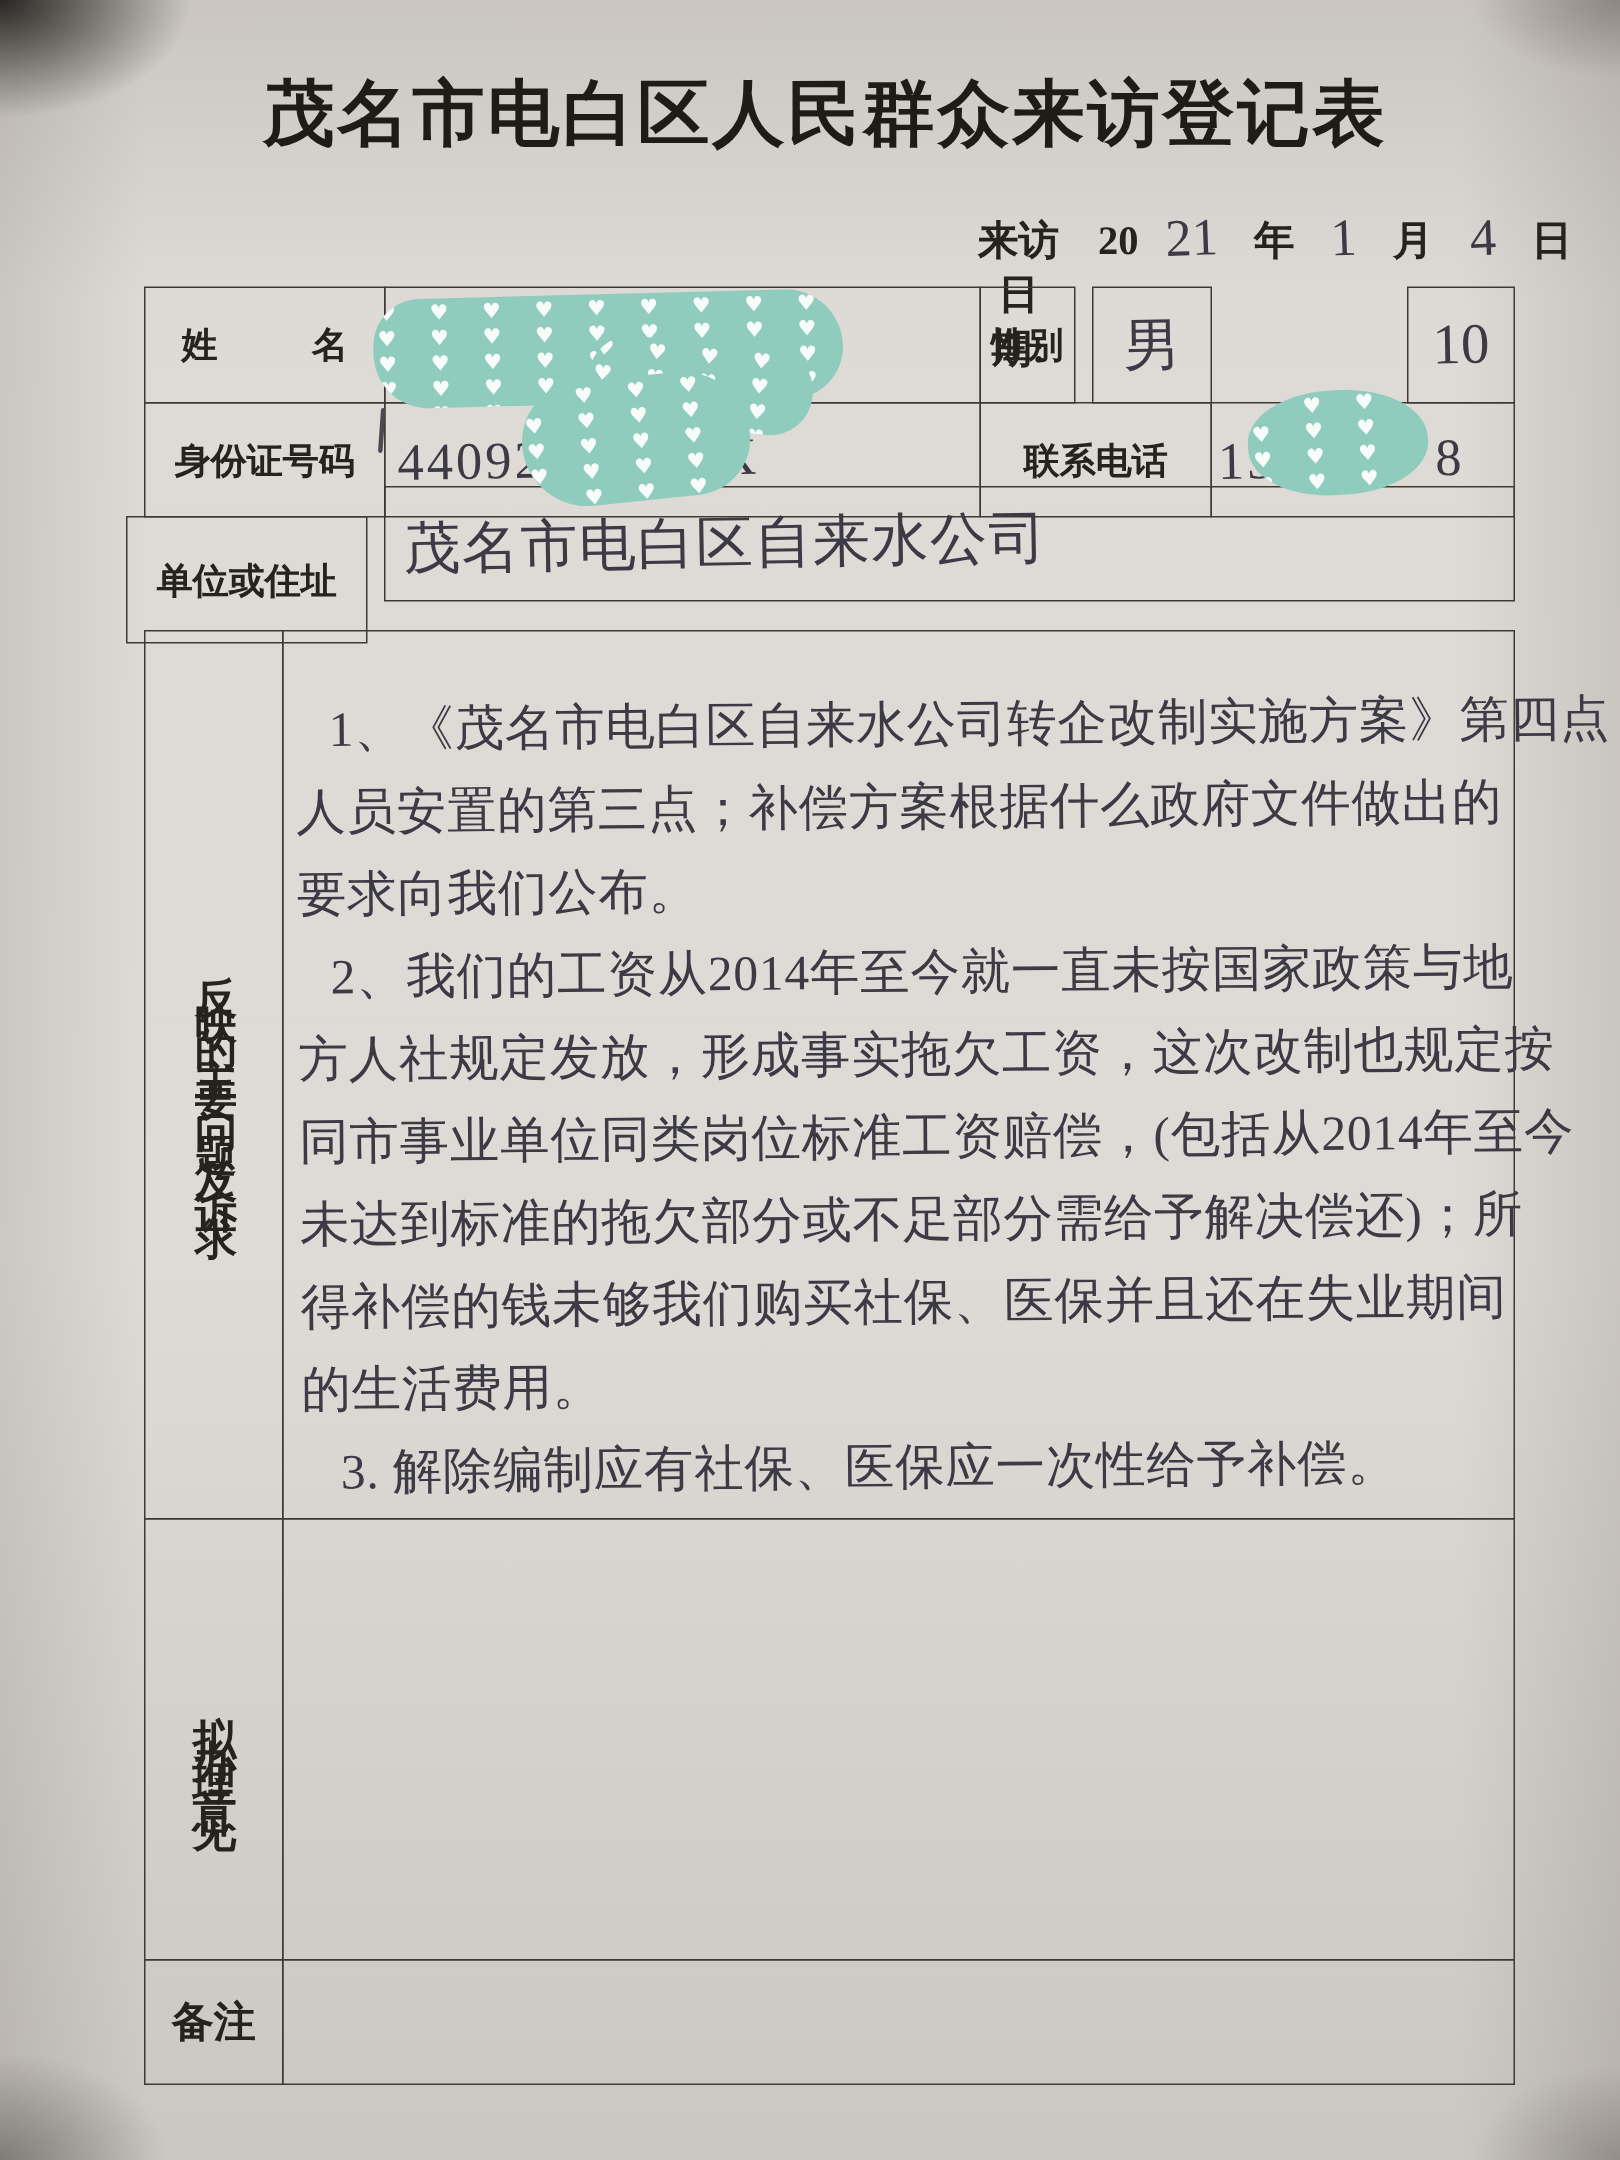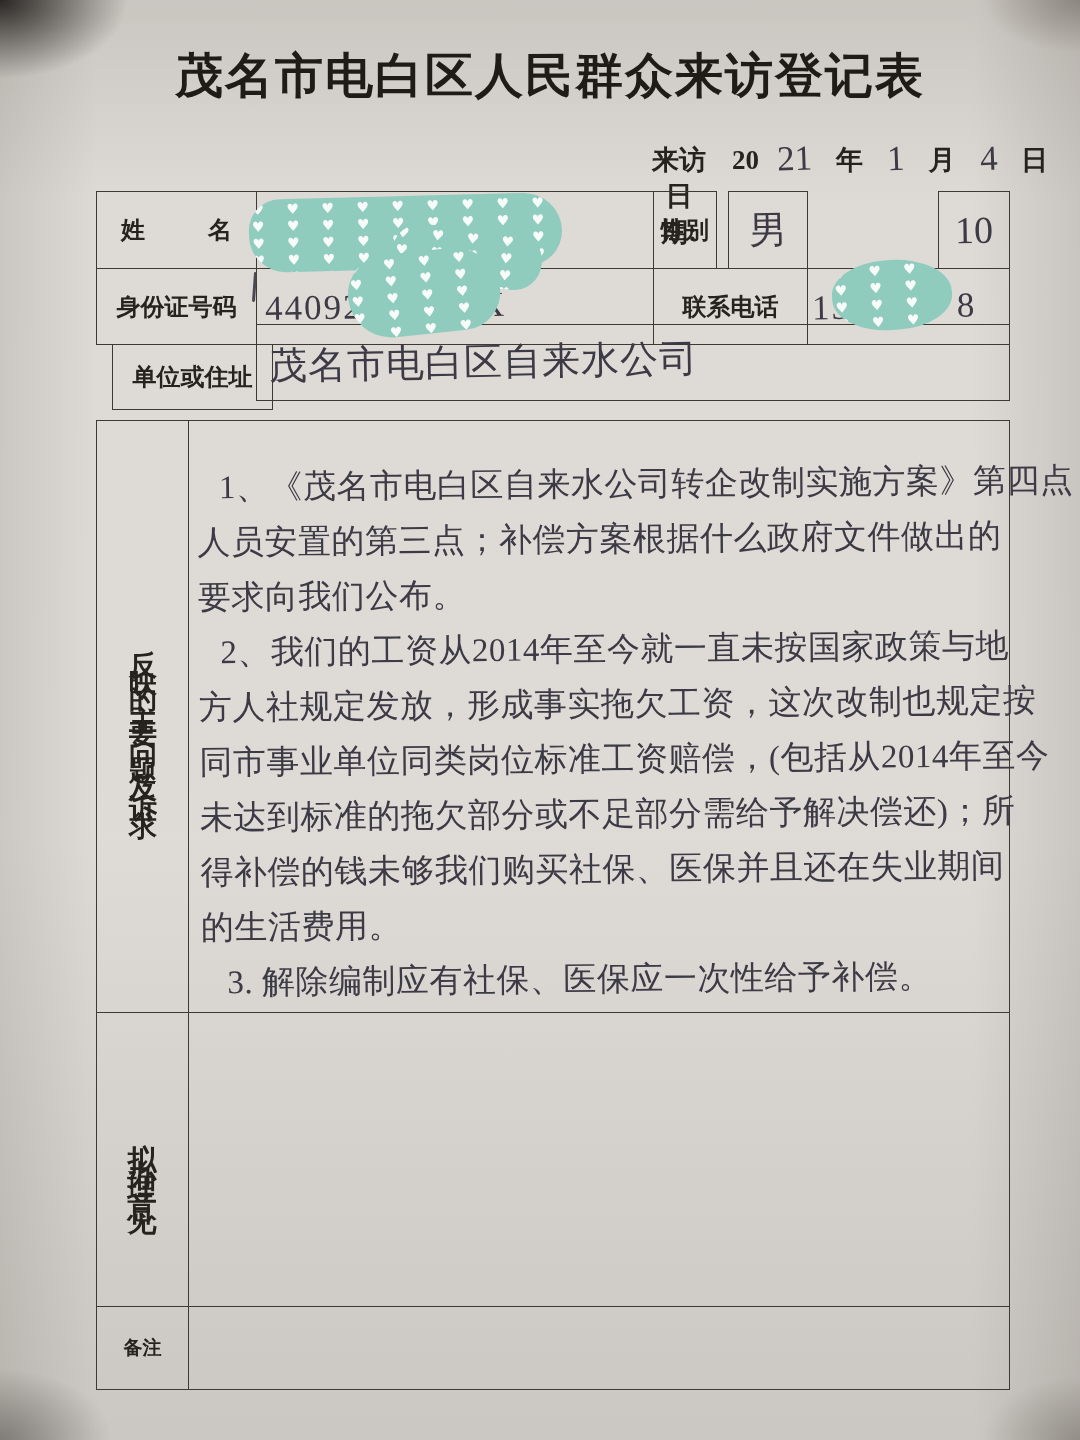--- a/index.html
+++ b/index.html
@@ -126,21 +126,21 @@
   <div class="cell" style="left:256px;top:268px;width:398px;height:77px;">
     <span class="hand id-text"><span>440923</span><span class="gap58"></span><span>73X</span></span>
   </div>
   <div class="cell lbl" style="left:653px;top:268px;width:155px;height:77px;">
     <span>联系电话</span>
   </div>
   <div class="cell" style="left:807px;top:268px;width:203px;height:77px;">
     <span class="hand id-text" style="padding-left:4px;"><span>13.</span><span class="gap95"></span><span>8</span></span>
   </div>
 
-  <div class="cell lbl" style="left:112px;top:344px;width:161px;height:66px;">
+  <div class="cell lbl" style="left:84px;top:344px;width:161px;height:85px;">
     <span>单位或住址</span>
   </div>
   <div class="cell" style="left:256px;top:324px;width:754px;height:77px;">
     <span class="hand addr-text">茂名市电白区自来水公司</span>
   </div>
 
   <div class="cell v-label" style="left:96px;top:420px;width:93px;height:593px;">
     <span class="v-label-inner">反映的主要问题及诉求</span>
   </div>
   <div class="cell issues-content" style="left:188px;top:420px;width:822px;height:593px;">
@@ -158,21 +158,21 @@
     </div>
   </div>
 
   <div class="cell v-label" style="left:96px;top:1012px;width:93px;height:295px;letter-spacing:16px;font-size:29px;">
     <span class="v-label-inner">拟办理意见</span>
   </div>
   <div class="cell" style="left:188px;top:1012px;width:822px;height:295px;">
     <span></span>
   </div>
 
-  <div class="cell lbl" style="left:96px;top:1306px;width:93px;height:84px;font-size:19px;">
+  <div class="cell lbl" style="left:96px;top:1306px;width:93px;height:84px;font-size:28px;">
     <span>备注</span>
   </div>
   <div class="cell" style="left:188px;top:1306px;width:822px;height:84px;">
     <span></span>
   </div>
 
   <div class="pen-mark"></div>
   <div class="blob blob-name">
       <span class="hearts-fill">♥ ♥ ♥ ♥ ♥ ♥ ♥ ♥ ♥ ♥ ♥ ♥ ♥ ♥ ♥ ♥ ♥ ♥ ♥ ♥ ♥ ♥ ♥ ♥ ♥ ♥ ♥ ♥ ♥ ♥ ♥ ♥ ♥ ♥ ♥ ♥ ♥ ♥ ♥ ♥ ♥ ♥ ♥ ♥ ♥ ♥ ♥ ♥ ♥ ♥ ♥ ♥ ♥ ♥ ♥ ♥ ♥ ♥ ♥ ♥ ♥ ♥ ♥ ♥ ♥ ♥ ♥ ♥ ♥ ♥ ♥ ♥ ♥ ♥ ♥ ♥ ♥ ♥ ♥ ♥ ♥ ♥ ♥ ♥ ♥ ♥ ♥ ♥ ♥ ♥ ♥ ♥ ♥ ♥ ♥ ♥ ♥ ♥ ♥ ♥ ♥ ♥ ♥ ♥ ♥ ♥ ♥ ♥ ♥ ♥ ♥ ♥ ♥ ♥ ♥ ♥ ♥ ♥ ♥ ♥ ♥ ♥ ♥ ♥ ♥ ♥ ♥ ♥ ♥ ♥ ♥ ♥ ♥ ♥ ♥ ♥ ♥ ♥ ♥ ♥ ♥ ♥ ♥ ♥ ♥ ♥ ♥ ♥ ♥ ♥ ♥ ♥ ♥ ♥ ♥ ♥ ♥ ♥ ♥ ♥ ♥ ♥ ♥ ♥ ♥ ♥ ♥ ♥ ♥ ♥ ♥ ♥ ♥ ♥ ♥ ♥ ♥ ♥ ♥ ♥ ♥ ♥ ♥ ♥ ♥ ♥ ♥ ♥ ♥ ♥ ♥ ♥ ♥ ♥ ♥ ♥ ♥ ♥ ♥ ♥ ♥ ♥ ♥ ♥ ♥ ♥ ♥ ♥ ♥ ♥ ♥ ♥ ♥ ♥ ♥ ♥ ♥ ♥ ♥ ♥ ♥ ♥ ♥ ♥ ♥ ♥ ♥ ♥ ♥ ♥ ♥ ♥ ♥ ♥ ♥ ♥ ♥ ♥ ♥ ♥ ♥ ♥ ♥ ♥ ♥ ♥ ♥ ♥ ♥ ♥ ♥ ♥ ♥ ♥ ♥ ♥ ♥ ♥ ♥ ♥ ♥ ♥ ♥ ♥ ♥ ♥ ♥ ♥ ♥ ♥ ♥ ♥ ♥ ♥ ♥ ♥ ♥ ♥ ♥ ♥ ♥ ♥ ♥ ♥ ♥ ♥ ♥ ♥ ♥ ♥ ♥ ♥ ♥ ♥ ♥ ♥ ♥ ♥ ♥ ♥ ♥ ♥ ♥ ♥ ♥ ♥ ♥ ♥ ♥ ♥ ♥ ♥ ♥ ♥ ♥ ♥ ♥ ♥ ♥ ♥ </span>
     </div>

